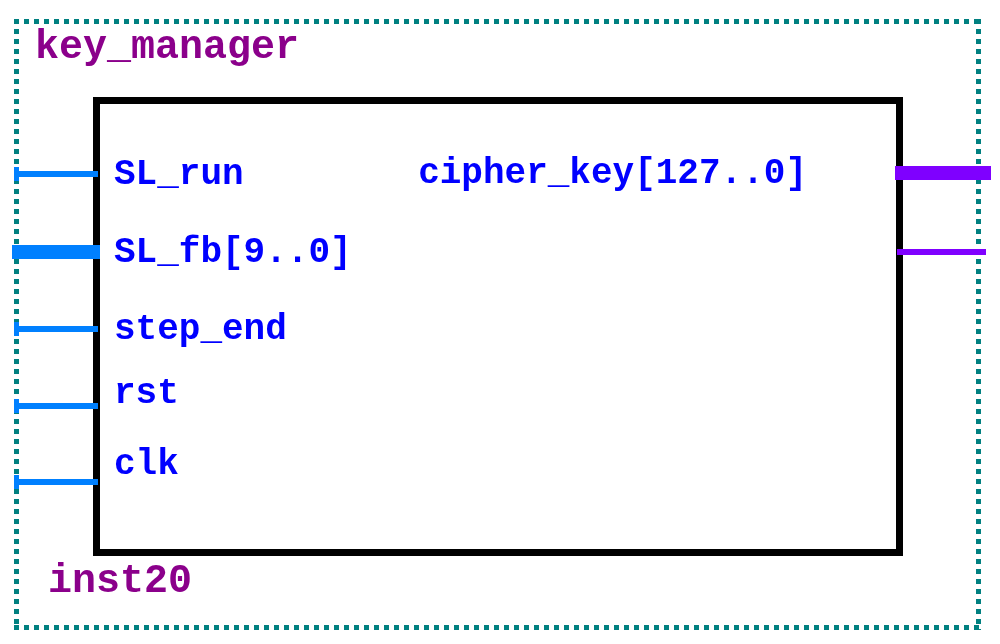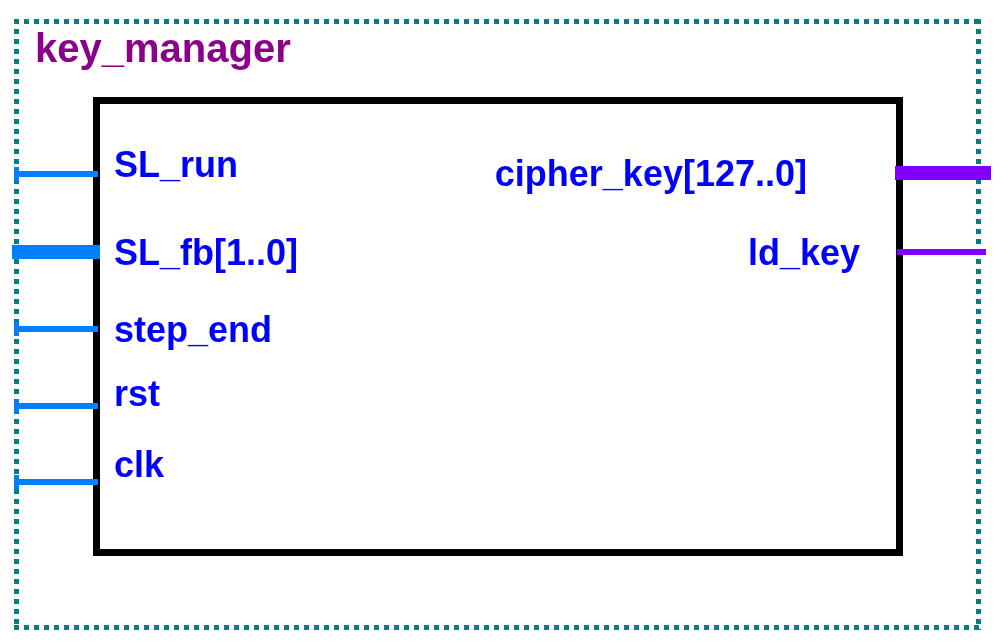--- a/index.html
+++ b/index.html
@@ -6,21 +6,21 @@
     margin: 0;
     padding: 0;
     background: #ffffff;
   }
   .canvas {
     position: relative;
     width: 1000px;
     height: 644px;
     background: #ffffff;
     overflow: hidden;
-    font-family: Liberation Sans, sans-serif;
+    font-family: Liberation Mono, monospace;
   }
   
   .frame-edge { position: absolute; }
   .frame-h {
     height: 5px;
     background: repeating-linear-gradient(90deg, #008080 0 5px, transparent 5px 10px);
   }
   .frame-v {
     width: 5px;
     background: repeating-linear-gradient(180deg, #008080 0 5px, transparent 5px 10px);
@@ -107,23 +107,23 @@
 
   <div class="pin-tick" style="left:14px; top:399px;"></div>
   <div class="net net-in" style="left:14px; top:403px; width:84px; height:6px;"></div>
 
   <div class="pin-tick" style="left:14px; top:475px;"></div>
   <div class="net net-in" style="left:14px; top:479px; width:84px; height:6px;"></div>
 
   <div class="net net-out" style="left:895px; top:166px; width:96px; height:14px;"></div>
   <div class="net net-out" style="left:897px; top:249px; width:89px; height:6px;"></div>
 
-  <div class="port-label in" style="top:147px;text-align:center;">SL_run</div>
-  <div class="port-label in" style="top:235px;">SL_fb[1..0]</div>
+  <div class="port-label in" style="top:157px;text-align:center;">SL_run</div>
+  <div class="port-label in" style="top:235px;">SL_fb[9..0]</div>
   <div class="port-label in" style="top:312px;text-align:right;">step_end</div>
   <div class="port-label in" style="top:376px;">rst</div>
   <div class="port-label in" style="top:447px;">clk</div>
 
   <div class="port-label out" style="top:156px; right:193px;">cipher_key[127..0]</div>
-  <div class="port-label out" style="top:235px; right:140px;">ld_key</div>
 
+  <div class="instance-label">inst20</div>
 
 </div>
 
 </body></html>

